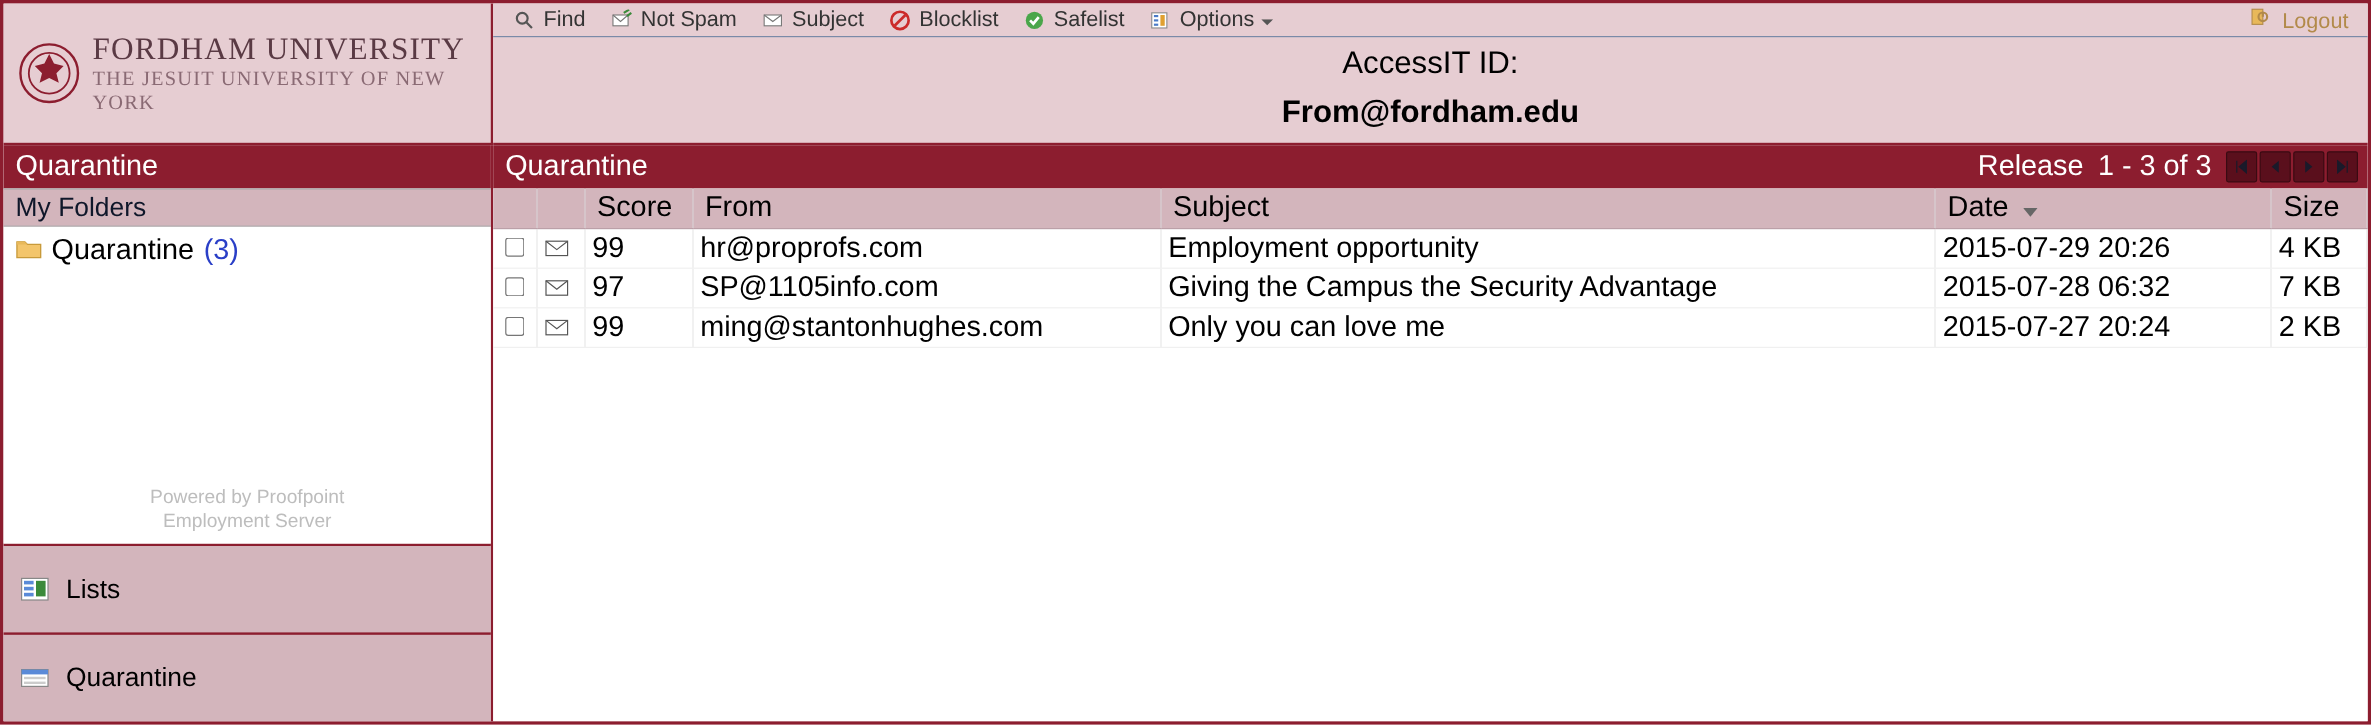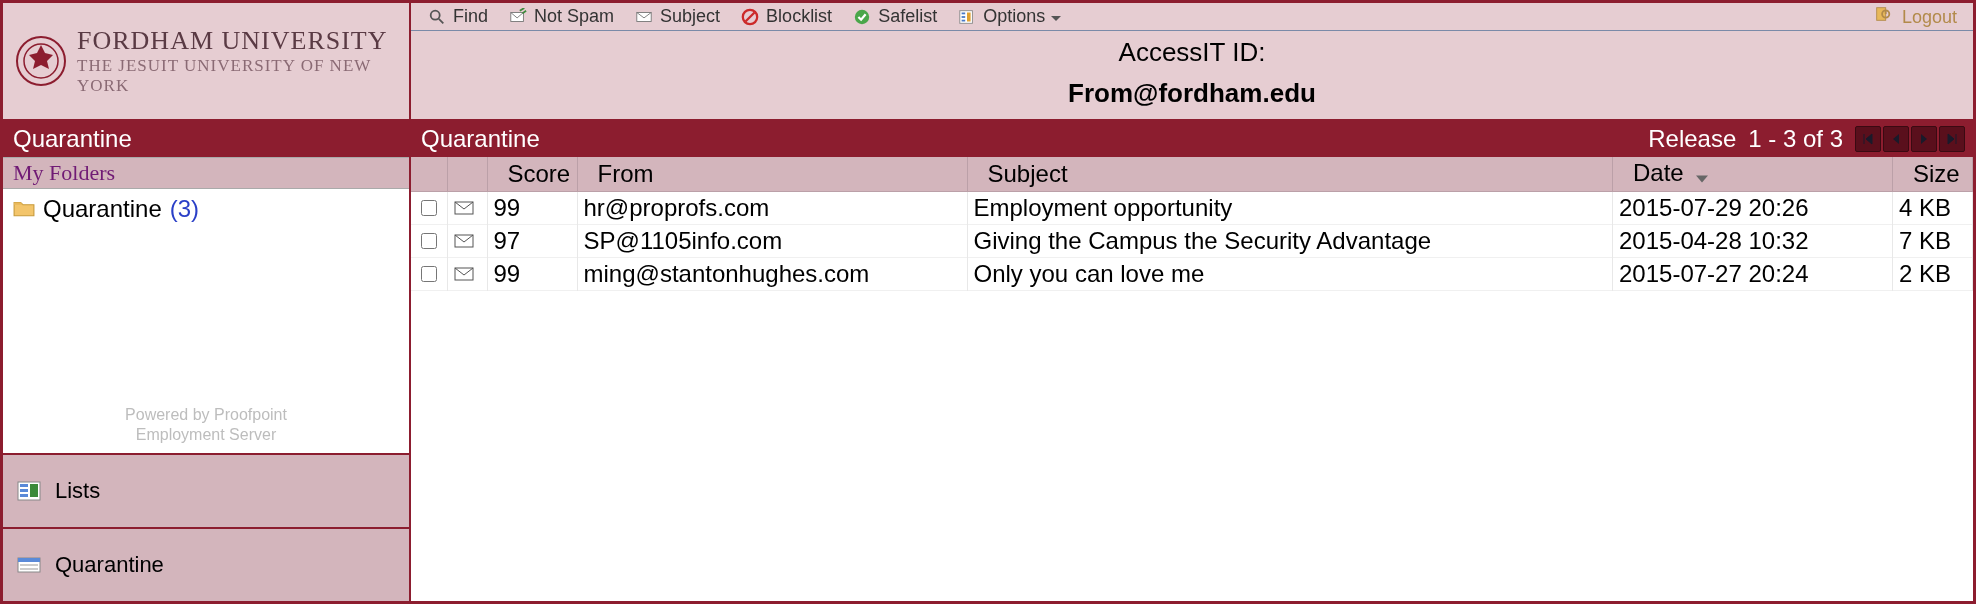--- a/index.html
+++ b/index.html
@@ -99,22 +99,21 @@
     color: #fff;
     font-size: 24px;
     padding: 4px 10px;
   }
   .subheader {
     background: #d3b5bc;
     border-top: 1px solid #aaa;
     border-bottom: 1px solid #aaa;
     font-size: 22px;
     padding: 2px 10px;
-    color: #701a75;
-    font-family: Liberation Serif, serif;
+    color: #0f172a;
   }
   .folder-area {
     background: #fff;
     flex: 1;
     padding: 6px 10px;
     position: relative;
   }
   .folder-row {
     display: flex;
     align-items: center;
@@ -177,21 +176,21 @@
   table.msg {
     width: 100%;
     border-collapse: collapse;
     table-layout: fixed;
     font-size: 24px;
   }
   table.msg th {
     background: #d3b5bc;
     text-align: left;
     font-weight: normal;
-    padding: 2px 20px;
+    padding: 2px 10px;
     border-right: 1px solid #bba0a8;
     border-bottom: 1px solid #bba0a8;
     white-space: nowrap;
     overflow: hidden;
   }
   table.msg td {
     padding: 2px 6px;
     border-right: 1px solid #e8e8e8;
     white-space: nowrap;
     overflow: hidden;
@@ -438,21 +437,21 @@
           <td class="col-cb"><input type="checkbox" style=""></td>
           <td class="env-ico">
               <svg viewBox="0 0 20 14" width="20" height="14">
                 <rect x="1" y="1" width="18" height="12" fill="#fff" stroke="#555"></rect>
                 <path d="M1 1 L10 8 L19 1" fill="none" stroke="#555"></path>
               </svg>
             </td>
           <td>97</td>
           <td>SP@1105info.com</td>
           <td>Giving the Campus the Security Advantage</td>
-          <td>2015-04-28 10:32</td>
+          <td>2015-07-28 06:32</td>
           <td>7 KB</td>
         </tr>
         <tr>
           <td class="col-cb"><input type="checkbox" style=""></td>
           <td class="env-ico">
               <svg viewBox="0 0 20 14" width="20" height="14">
                 <rect x="1" y="1" width="18" height="12" fill="#fff" stroke="#555"></rect>
                 <path d="M1 1 L10 8 L19 1" fill="none" stroke="#555"></path>
               </svg>
             </td>

